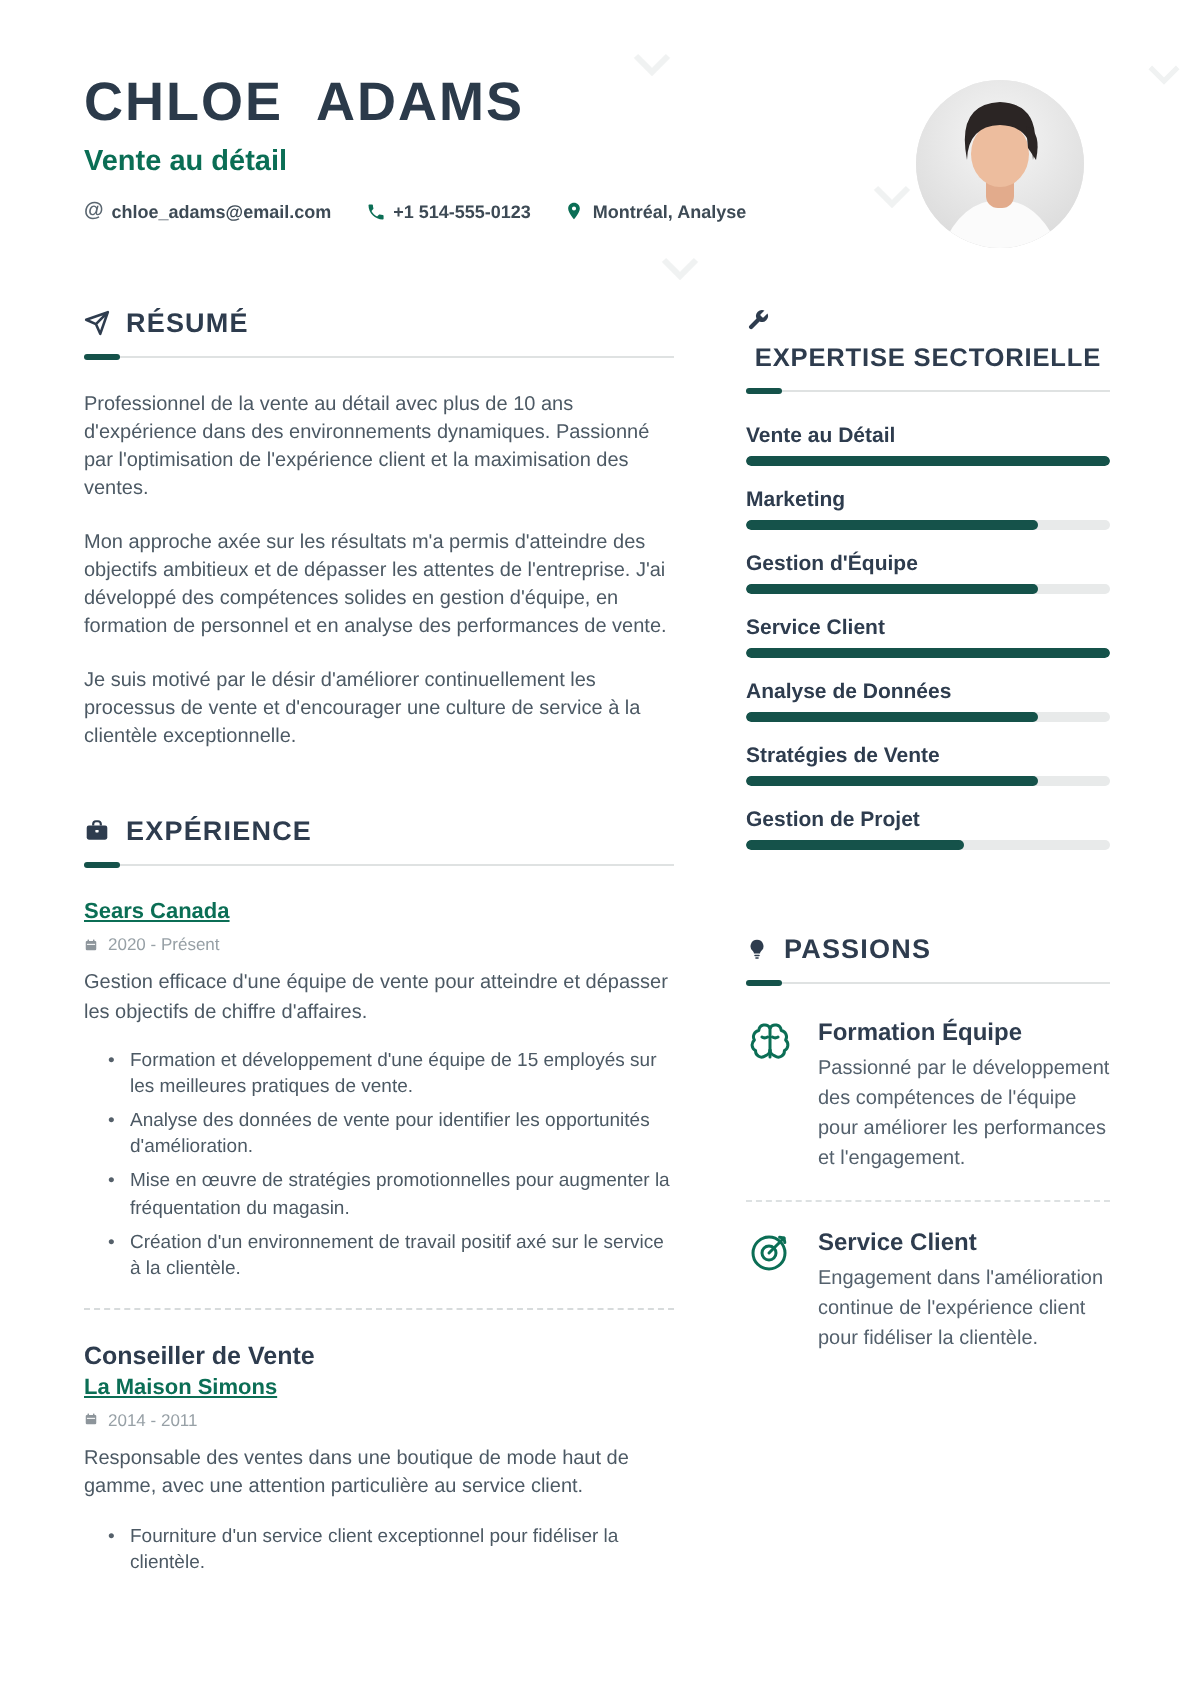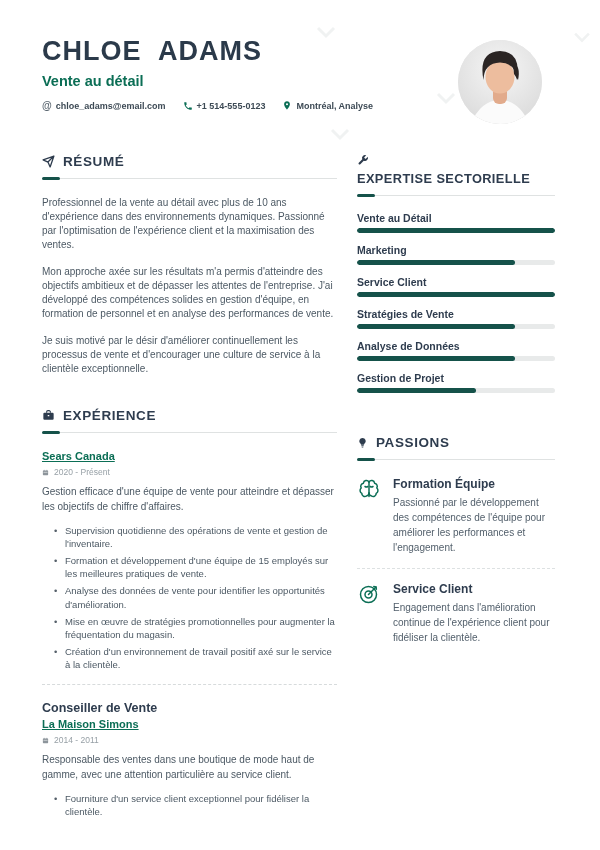--- a/index.html
+++ b/index.html
@@ -12,26 +12,26 @@
   .header{display:flex;justify-content:space-between;align-items:flex-start;}
   .person-name{margin:0;font-size:27px;font-weight:bold;color:#2b3a4a;letter-spacing:1px;word-spacing:9px;}
   .person-title{margin-top:6px;font-size:14.5px;font-weight:bold;color:#0b6e55;}
   .contact-row{margin-top:11px;display:flex;align-items:center;gap:17px;font-size:9px;font-weight:bold;color:#3d4a55;}
   .contact-item{display:flex;align-items:center;gap:4px;white-space:nowrap;}
   .at-glyph{font-size:10px;font-weight:bold;color:#5a6670;line-height:1;}
   .avatar{width:84px;height:84px;border-radius:50%;overflow:hidden;flex:none;margin:4px 13px 0 0;background:#e9e9e9;}
   
   .wm{position:absolute;opacity:1;}
   
-  .columns{display:flex;gap:20px;margin-top:30px;}
+  .columns{display:flex;gap:36px;margin-top:30px;}
   .col-left{width:295px;flex:none;}
   .col-right{flex:1;min-width:0;}
   
   .sec-head{display:flex;align-items:center;gap:8px;font-size:13.5px;font-weight:bold;letter-spacing:0.6px;color:#2e3c4e;}
-  .sec-head.stacked{display:block;}
+  .sec-head.stacked{display:block;text-align:center;}
   .sec-head.stacked .sec-icon{display:block;margin-bottom:5px;}
   .sec-head.stacked .sec-title{font-size:12.8px;letter-spacing:0.4px;}
   .sec-rule{margin-top:8px;position:relative;height:3px;}
   .sec-rule .gray{position:absolute;left:0;right:0;top:1px;height:1px;background:#dfe2e2;}
   .sec-rule .green{position:absolute;left:0;top:0;width:18px;height:3px;background:#15524a;border-radius:2px;}
   
   .para{font-size:10px;color:#4c5964;line-height:1.4;margin:13px 0 0 0;}
   .para.first{margin-top:16px;}
   
   .section-exp{margin-top:32px;}
@@ -171,21 +171,20 @@
                     <rect x="3" y="5" width="18" height="16" rx="2" fill="#8d959b"></rect>
                     <rect x="6" y="2.5" width="2.6" height="4.5" rx="1" fill="#8d959b"></rect>
                     <rect x="15.4" y="2.5" width="2.6" height="4.5" rx="1" fill="#8d959b"></rect>
                     <rect x="5" y="10" width="14" height="1.8" fill="#ffffff"></rect>
                   </svg>
               </span>
               <span>2020 - Présent</span>
             </div>
             <p class="job-sum">Gestion efficace d'une équipe de vente pour atteindre et dépasser les objectifs de chiffre d'affaires.</p>
             <ul class="bullets">
-              <li>Supervision quotidienne des opérations de vente et gestion de l'inventaire.</li>
               <li>Formation et développement d'une équipe de 15 employés sur les meilleures pratiques de vente.</li>
               <li>Analyse des données de vente pour identifier les opportunités d'amélioration.</li>
               <li>Mise en œuvre de stratégies promotionnelles pour augmenter la fréquentation du magasin.</li>
               <li>Création d'un environnement de travail positif axé sur le service à la clientèle.</li>
             </ul>
           </article>
 
           <hr class="dash-div">
 
           <article class="job">
@@ -233,33 +232,39 @@
                   <div class="fill" style="width: 100%;"></div>
                 </div>
             </div>
             <div class="skill">
               <div class="skill-label">Marketing</div>
               <div class="bar">
                   <div class="fill" style="width: 80%;"></div>
                 </div>
             </div>
             <div class="skill">
+              <div class="skill-label">Gestion d'Équipe</div>
+              <div class="bar">
+                  <div class="fill" style="width: 80%;"></div>
+                </div>
+            </div>
+            <div class="skill">
               <div class="skill-label">Service Client</div>
               <div class="bar">
                   <div class="fill" style="width: 100%;"></div>
                 </div>
             </div>
             <div class="skill">
+              <div class="skill-label">Analyse de Données</div>
+              <div class="bar">
+                  <div class="fill" style="width: 80%;"></div>
+                </div>
+            </div>
+            <div class="skill">
               <div class="skill-label">Stratégies de Vente</div>
-              <div class="bar">
-                  <div class="fill" style="width: 80%;"></div>
-                </div>
-            </div>
-            <div class="skill">
-              <div class="skill-label">Analyse de Données</div>
               <div class="bar">
                   <div class="fill" style="width: 80%;"></div>
                 </div>
             </div>
             <div class="skill">
               <div class="skill-label">Gestion de Projet</div>
               <div class="bar">
                   <div class="fill" style="width: 60%;"></div>
                 </div>
             </div>

